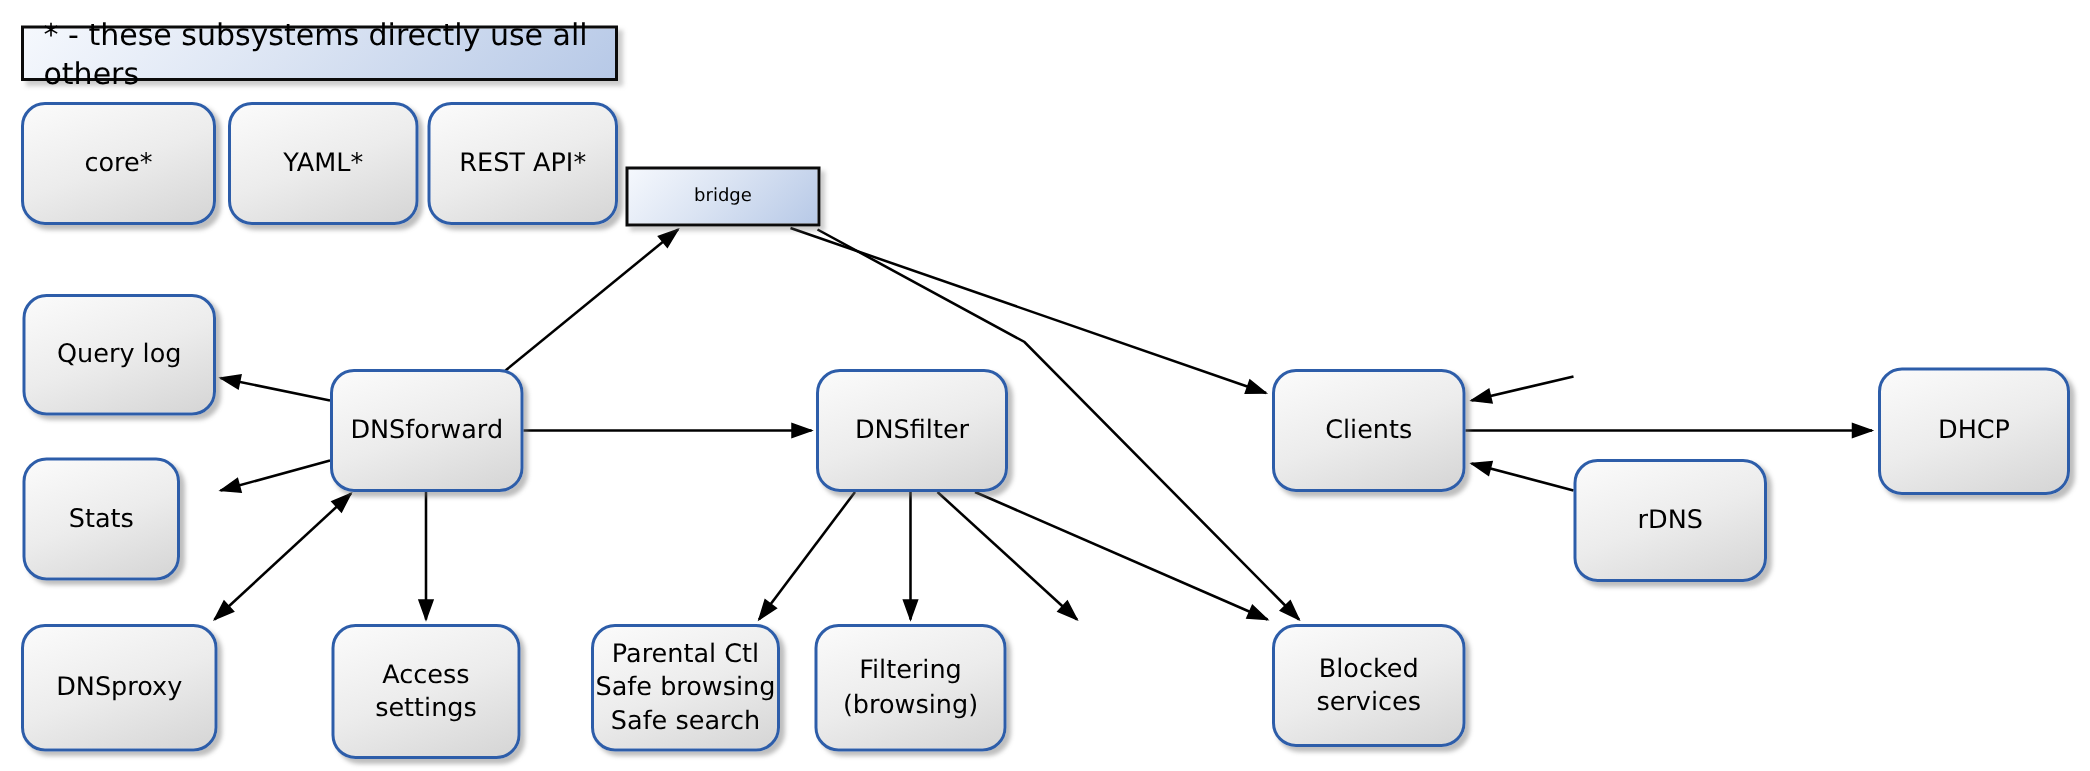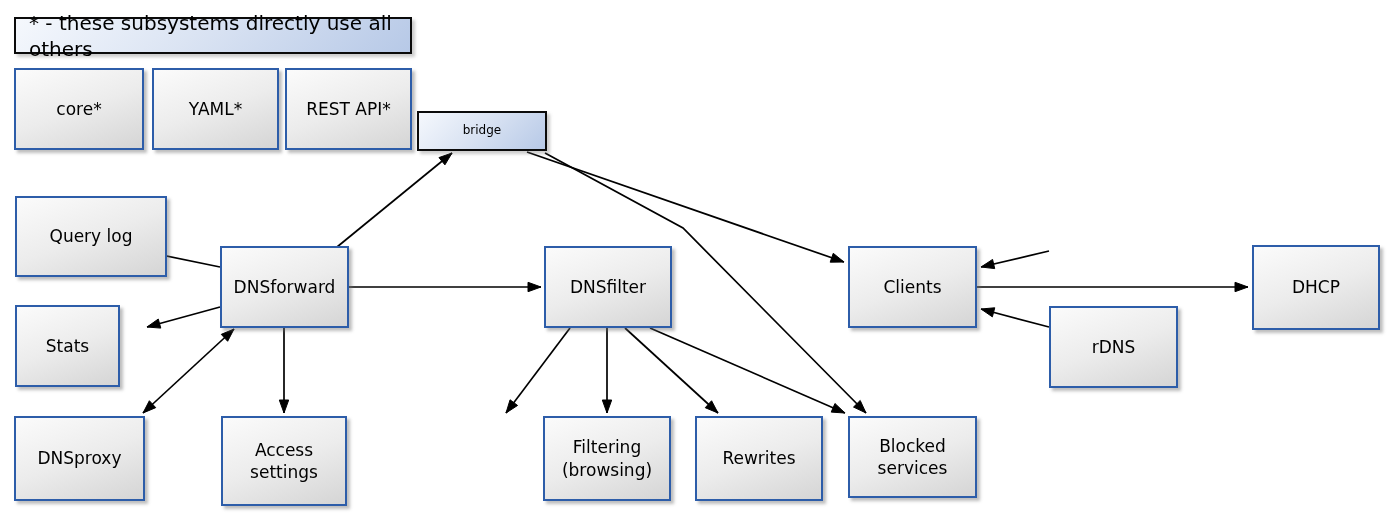--- a/index.html
+++ b/index.html
@@ -7,21 +7,21 @@
     position:relative;width:1393px;height:514px;background:#ffffff;
     font-family:"DejaVu Sans","Liberation Sans",sans-serif;color:#000;overflow:hidden;
   }
   .edges{position:absolute;left:0;top:0;width:1393px;height:514px;}
   .node{
     position:absolute;box-sizing:border-box;
     display:flex;align-items:center;justify-content:center;
     text-align:center;white-space:pre-line;font-size:17px;line-height:1.3;
   }
   .module{
-    border:2px solid #2d5da9;border-radius:0;
+    border:2px solid #2d5da9;border-radius:16px;
     background:linear-gradient(160deg,#fbfbfb 0%,#ececec 50%,#d5d5d5 100%);
     box-shadow:3px 3px 3px rgba(110,110,110,.45);
   }
   .banner{
     border:2px solid #0b0b0b;border-radius:0;
     background:linear-gradient(135deg,#f5f8fd 0%,#dbe4f3 45%,#b7c9e7 100%);
     box-shadow:3px 3px 3px rgba(110,110,110,.35);
   }
   .note{justify-content:flex-start;text-align:left;padding:0 13px;font-size:20px;}
   .bridge-box{font-size:12px;}
@@ -70,38 +70,40 @@
   <div class="node banner note" style="left:14px;top:17px;width:398px;height:37px">* - these subsystems directly use all others</div>
 
   <div class="node module" style="left:14px;top:68px;width:130px;height:82px">core*</div>
 
   <div class="node module" style="left:152px;top:68px;width:127px;height:82px">YAML*</div>
 
   <div class="node module" style="left:285px;top:68px;width:127px;height:82px">REST API*</div>
 
   <div class="node banner bridge-box" style="left:417px;top:111px;width:130px;height:40px">bridge</div>
 
-  <div class="node module" style="left:15px;top:196px;width:152px;height:81px">Query log</div>
+  <div class="node module" style="left:15px;top:196px;width:129px;height:81px">Query log</div>
 
   <div class="node module" style="left:15px;top:305px;width:105px;height:82px">Stats</div>
 
   <div class="node module" style="left:14px;top:416px;width:131px;height:85px">DNSproxy</div>
 
   <div class="node module" style="left:220px;top:246px;width:129px;height:82px">DNSforward</div>
 
   <div class="node module" style="left:221px;top:416px;width:126px;height:90px">Access
 settings</div>
 
   <div class="node module" style="left:544px;top:246px;width:128px;height:82px">DNSfilter</div>
 
+  <div class="node module" style="left:394px;top:416px;width:126px;height:85px">Parental Ctl
+Safe browsing
+Safe search</div>
 
   <div class="node module" style="left:543px;top:416px;width:128px;height:85px">Filtering
 (browsing)</div>
 
-  <div class="node module" style="left:695px;top:416px;width:128px;height:85px">Rewrites</div>
 
   <div class="node module" style="left:848px;top:416px;width:129px;height:82px">Blocked
 services</div>
 
   <div class="node module" style="left:848px;top:246px;width:129px;height:82px">Clients</div>
 
 
   <div class="node module" style="left:1049px;top:306px;width:129px;height:82px">rDNS</div>
 
   <div class="node module" style="left:1252px;top:245px;width:128px;height:85px">DHCP</div>

